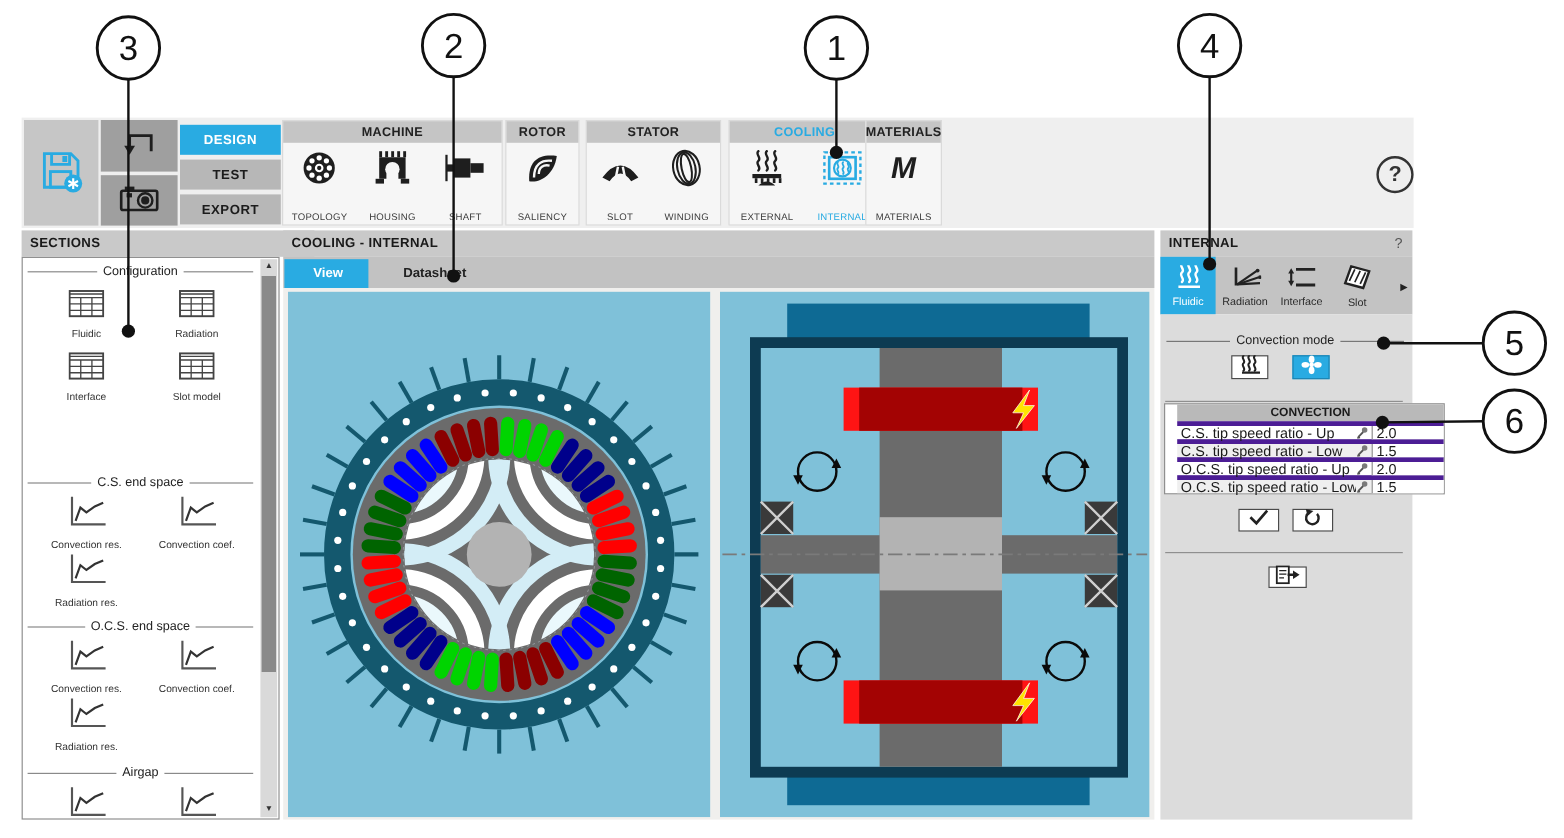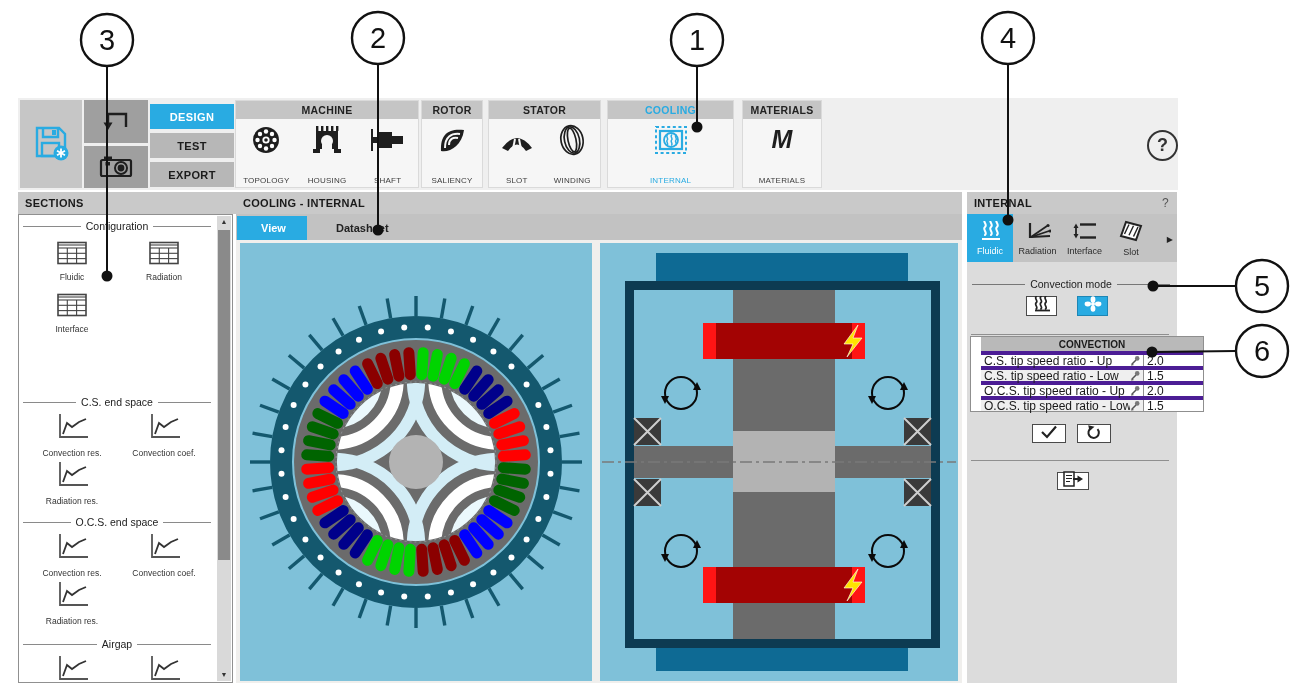--- a/index.html
+++ b/index.html
@@ -232,39 +232,56 @@
         <span class="tb-lab">SALIENCY</span>
         </div>
     </div>
   </div>
 
   <div class="tb-group" style="left:589px;width:127px">
     <div class="tb-group-title cooling">COOLING</div>
     <div class="tb-group-body">
       <div class="tb-item">
         <span class="tb-ic">
+            <svg width="38" height="30" viewBox="0 0 38 30">
+              <path d="M12,17 c3,-2.5 -3,-5.5 0,-8 c3,-2.5 -3,-5.5 0,-8" fill="none" stroke="#1e1e1e" stroke-width="2" stroke-linecap="round"></path>
+              <path d="M19,17 c3,-2.5 -3,-5.5 0,-8 c3,-2.5 -3,-5.5 0,-8" fill="none" stroke="#1e1e1e" stroke-width="2" stroke-linecap="round"></path>
+              <path d="M26,17 c3,-2.5 -3,-5.5 0,-8 c3,-2.5 -3,-5.5 0,-8" fill="none" stroke="#1e1e1e" stroke-width="2" stroke-linecap="round"></path>
+              <rect x="7" y="20" width="24" height="3.5" fill="#1e1e1e"></rect>
+              <rect x="9" y="23.5" width="2.2" height="4" fill="#1e1e1e"></rect>
+              <rect x="14" y="23.5" width="2.2" height="4" fill="#1e1e1e"></rect>
+              <rect x="19" y="23.5" width="2.2" height="4" fill="#1e1e1e"></rect>
+              <rect x="24" y="23.5" width="2.2" height="4" fill="#1e1e1e"></rect>
+              <rect x="29" y="23.5" width="2.2" height="4" fill="#1e1e1e"></rect>
+              <path d="M12,29.5 Q19,23 26,29.5 Z" fill="#1e1e1e"></path>
+            </svg>
+          </span>
+        <span class="tb-lab">EXTERNAL</span>
+        </div>
+      <div class="tb-item">
+        <span class="tb-ic">
             <svg width="38" height="32" viewBox="0 0 38 32">
               <g stroke="#29abe2" fill="none">
                 <rect x="4" y="3" width="30" height="26" stroke-width="2" stroke-dasharray="3 2.6"></rect>
                 <rect x="8" y="7" width="22" height="18" stroke-width="2.2"></rect>
                 <circle cx="19" cy="16" r="7" stroke-width="1.8"></circle>
               </g>
               <g transform="translate(14,21) scale(0.62)">
                 <path d="M2,0 c3,-2.5 -3,-5.5 0,-8 c3,-2.5 -3,-5.5 0,-8" fill="none" stroke="#29abe2" stroke-width="2.4" stroke-linecap="round"></path>
                 <path d="M9,0 c3,-2.5 -3,-5.5 0,-8 c3,-2.5 -3,-5.5 0,-8" fill="none" stroke="#29abe2" stroke-width="2.4" stroke-linecap="round"></path>
                 <path d="M16,0 c3,-2.5 -3,-5.5 0,-8 c3,-2.5 -3,-5.5 0,-8" fill="none" stroke="#29abe2" stroke-width="2.4" stroke-linecap="round"></path>
               </g>
             </svg>
           </span>
         <span class="tb-lab active">INTERNAL</span>
         </div>
     </div>
   </div>
 
-  <div class="tb-group" style="left:724px;width:80px">
+  <div class="tb-group" style="left:703px;width:64px">
     <div class="tb-group-title">MATERIALS</div>
     <div class="tb-group-body">
       <div class="tb-item">
         <span class="tb-ic">
             <svg width="30" height="30" viewBox="0 0 30 30">
               <text x="15" y="23" text-anchor="middle" font-size="25" font-weight="bold" font-style="italic" fill="#1e1e1e" font-family="'Liberation Sans',sans-serif">M</text>
             </svg>
           </span>
         <span class="tb-lab">MATERIALS</span>
         </div>
@@ -313,20 +330,34 @@
           <g stroke="#444" stroke-width="1.1">
             <path d="M1,7 H29"></path>
             <path d="M1,12.3 H29"></path>
             <path d="M1,17.6 H29"></path>
             <path d="M10.3,7 V22.5"></path>
             <path d="M19.6,7 V22.5"></path>
           </g>
           <path d="M1,4 H29" stroke="#444" stroke-width="1.1"></path>
         </svg></span>
       <span class="sec-lab">Interface</span>
+    </div>
+  <div class="sec-item" style="left:100px;top:78px">
+      <span><svg width="30" height="24" viewBox="0 0 30 24">
+          <rect x="1" y="1.5" width="28" height="21" fill="#fff" stroke="#444" stroke-width="1.6"></rect>
+          <g stroke="#444" stroke-width="1.1">
+            <path d="M1,7 H29"></path>
+            <path d="M1,12.3 H29"></path>
+            <path d="M1,17.6 H29"></path>
+            <path d="M10.3,7 V22.5"></path>
+            <path d="M19.6,7 V22.5"></path>
+          </g>
+          <path d="M1,4 H29" stroke="#444" stroke-width="1.1"></path>
+        </svg></span>
+      <span class="sec-lab">Slot model</span>
     </div>
 
   <div class="legend" style="top:180px">
       <span>C.S. end space</span>
     </div>
   <div class="sec-item" style="left:8px;top:196px">
       <span><svg width="36" height="30" viewBox="0 0 36 30">
           <path d="M6,3 V26 H34" fill="none" stroke="#555" stroke-width="1.8"></path>
           <path d="M9,23 L13,12 L18,16 L25,11 L32,8" fill="none" stroke="#333" stroke-width="1.8"></path>
         </svg></span>

